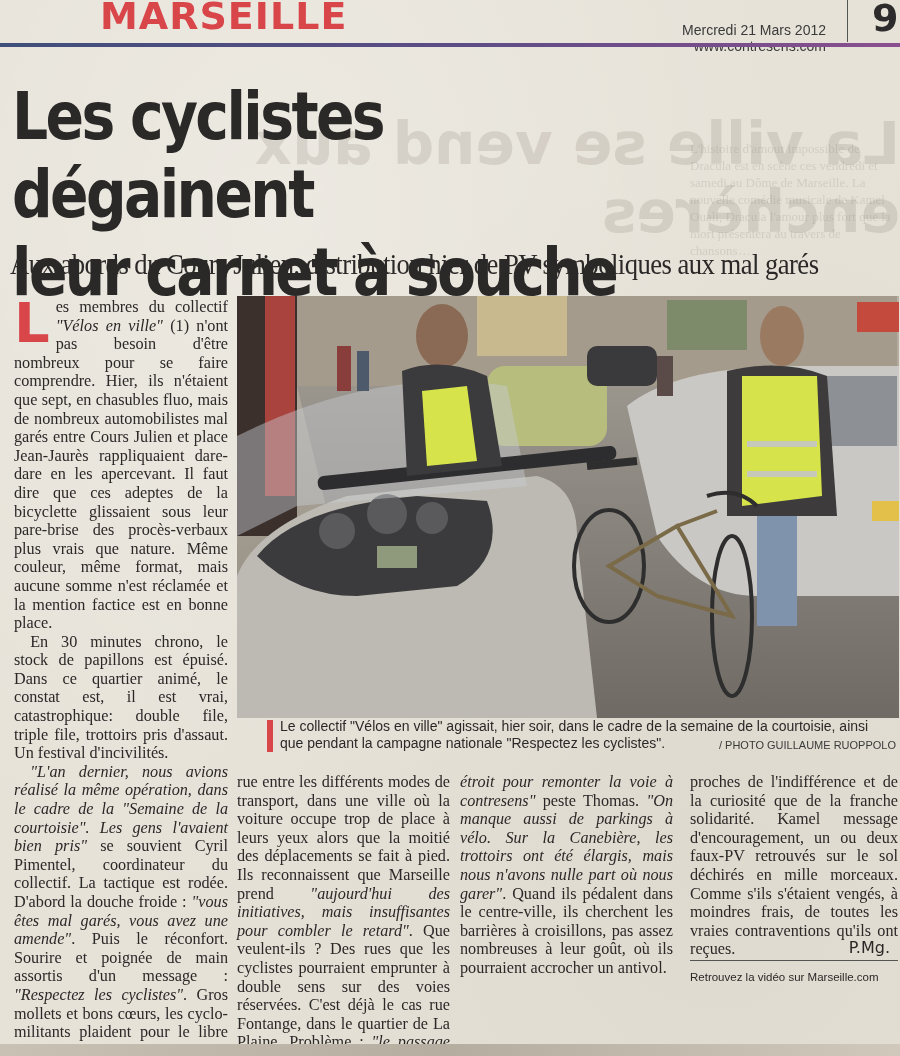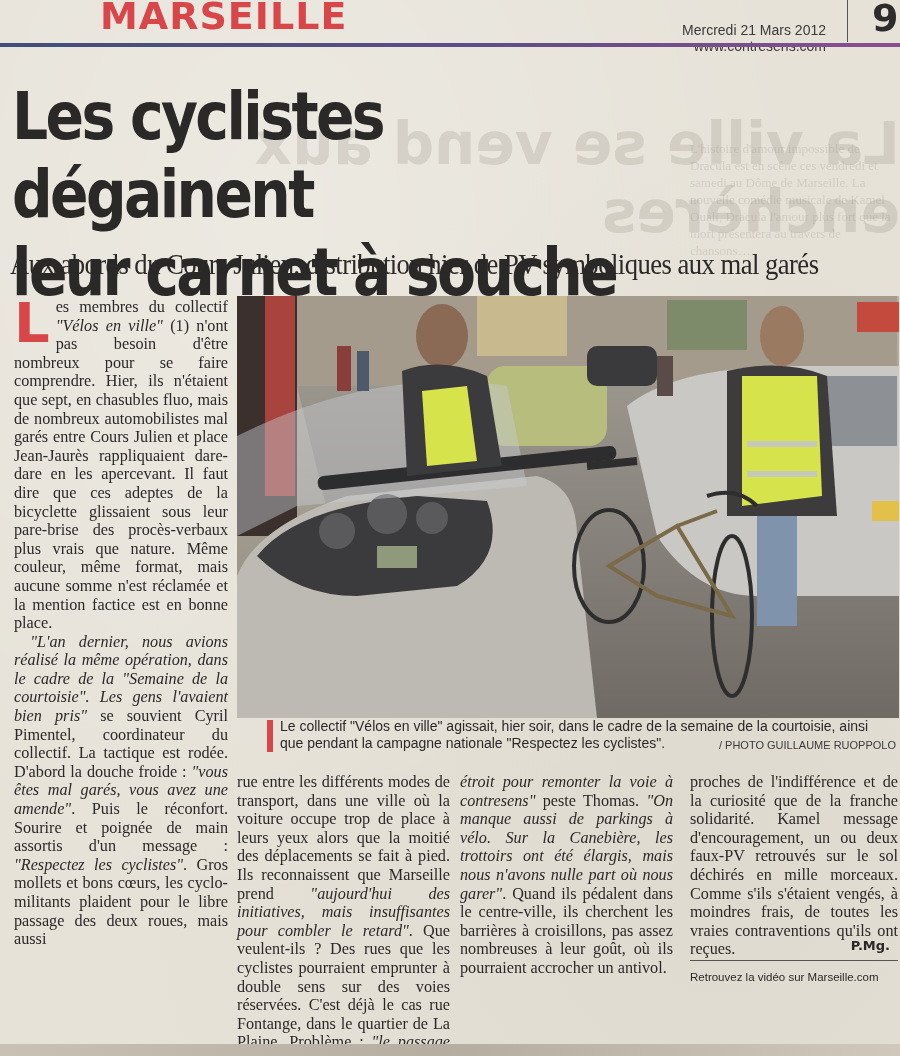--- a/index.html
+++ b/index.html
@@ -74,21 +74,21 @@
   .caption-bar { position: absolute; left: 267px; top: 720px; width: 6px; height: 32px; background: #d9464a; }
   .caption {
     position: absolute; left: 280px; top: 718px; width: 610px;
     font-family: "Liberation Sans", sans-serif; font-size: 14px; line-height: 17px; color: #2b2828;
   }
   .credit {
     position: absolute; right: 4px; top: 739px;
     font-family: "Liberation Sans", sans-serif; font-size: 11px; color: #3a3a3a;
   }
   .signature { position: absolute; right: 10px; top: 938px;
-    font-family: "DejaVu Sans", sans-serif; font-weight: bold; font-size: 13px; }
+    font-family: "DejaVu Sans", sans-serif; font-weight: normal; font-size: 16px; }
   .footnote-rule { position: absolute; left: 690px; width: 208px; top: 960px; height: 1px; background: #555; }
   .footnote {
     position: absolute; left: 690px; top: 968px; width: 210px;
     font-family: "Liberation Sans", sans-serif; font-size: 11.5px; line-height: 18px; color: #2b2828;
   }
   .footnote span { display: block; }
   .bottom-strip { position: absolute; left: 0; right: 0; top: 1044px; height: 12px; background: linear-gradient(90deg,#c9c2b4,#b5ad9f,#d0c8ba); }
 </style>
 </head>
 <body>
@@ -108,20 +108,21 @@
 <div class="header-rule"></div>
 
 <div class="headline">
   <div>Les cyclistes dégainent</div>
   <div>leur carnet à souche</div>
 </div>
 <div class="subheadline">Aux abords du Cours Julien, distribution hier de PV symboliques aux mal garés</div>
 
 <div class="col" style="left:14px;top:298px;width:214px;">
   <p class="first"><span class="dropcap">L</span><span>es membres du collectif </span><i>"Vélos en ville"</i><span> (1) n'ont pas besoin d'être nombreux pour se faire comprendre. Hier, ils n'étaient que sept, en chasubles fluo, mais de nombreux automobilistes mal garés entre Cours Julien et place Jean-Jaurès rappliquaient dare-dare en les apercevant. Il faut dire que ces adeptes de la bicyclette glissaient sous leur pare-brise des procès-verbaux plus vrais que nature. Même couleur, même format, mais aucune somme n'est réclamée et la mention factice est en bonne place.</span></p>
+  <p>En 30 minutes chrono, le stock de papillons est épuisé. Dans ce quartier animé, le constat est, il est vrai, catastrophique: double file, triple file, trottoirs pris d'assaut. Un festival d'incivilités.</p>
   <p><i>"L'an dernier, nous avions réalisé la même opération, dans le cadre de la "Semaine de la courtoisie". Les gens l'avaient bien pris"</i><span> se souvient Cyril Pimentel, coordinateur du collectif. La tactique est rodée. D'abord la douche froide : </span><i>"vous êtes mal garés, vous avez une amende"</i><span>. Puis le réconfort. Sourire et poignée de main assortis d'un message : </span><i>"Respectez les cyclistes"</i><span>. Gros mollets et bons cœurs, les cyclo-militants plaident pour le libre passage des deux roues, mais aussi </span></p>
 </div>
 
 <div class="photo">
   <svg width="662" height="422" viewBox="0 0 662 422">
     <defs>
       <linearGradient id="sky" x1="0" y1="0" x2="0" y2="1">
         <stop offset="0" stop-color="#b9b1a4"></stop>
           <stop offset="1" stop-color="#8d877d"></stop>
       </linearGradient>

